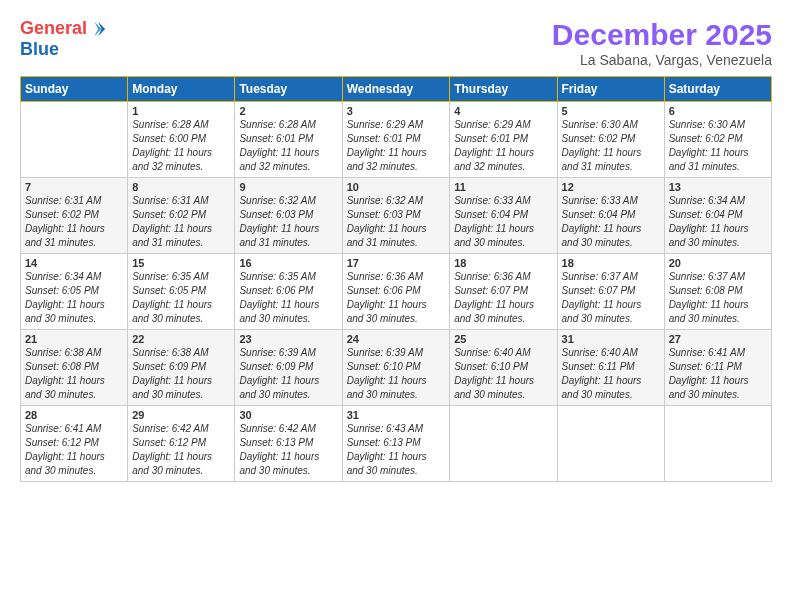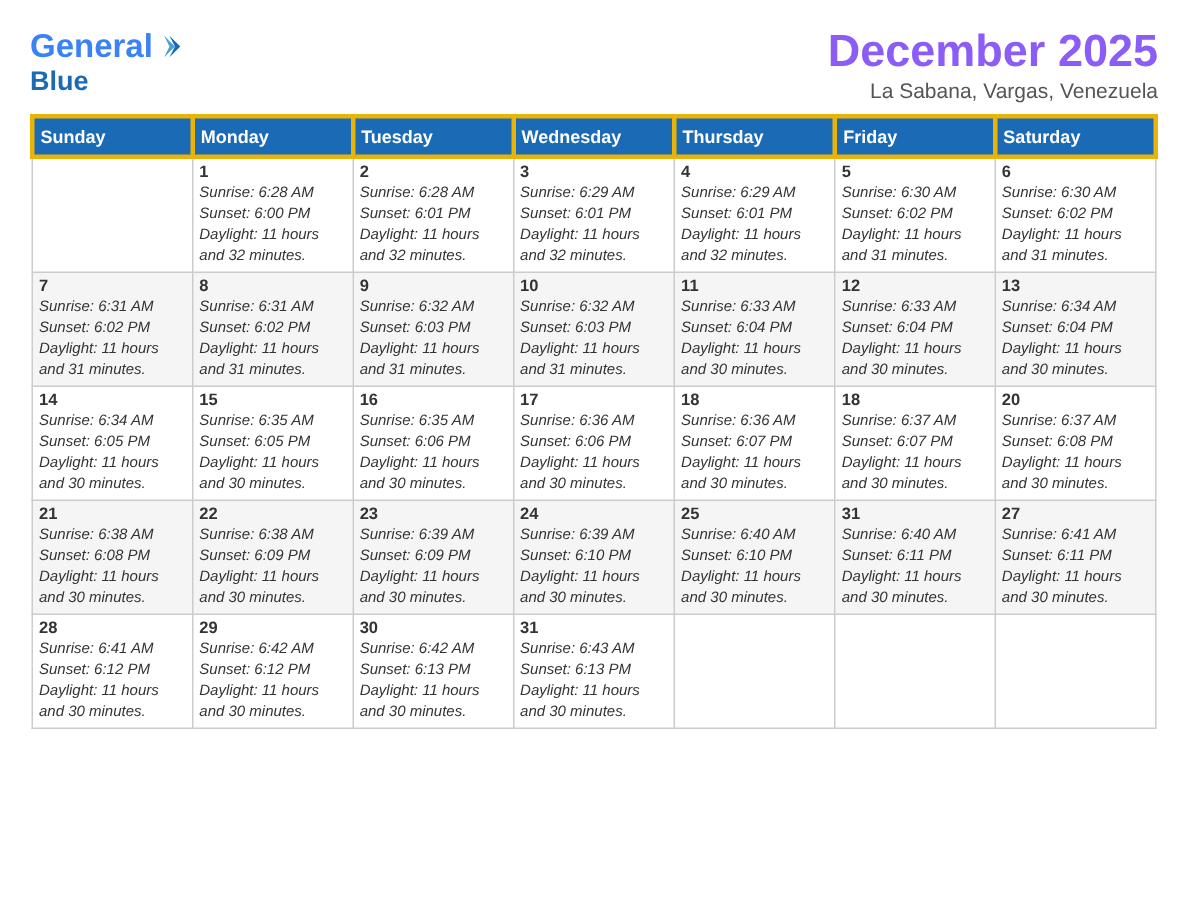--- a/index.html
+++ b/index.html
@@ -25,23 +25,23 @@
     .logo {
       display: flex;
       flex-direction: column;
       align-items: flex-start;
     }
     .logo-text {
       display: flex;
       align-items: center;
     }
     .logo-general {
-      font-size: 22px;
-      font-weight: bold;
-      color: #3b82f6;
+      font-size: 18px;
+      font-weight: bold;
+      color: #ef4444;
     }
     .logo-icon {
       width: 18px;
       height: 18px;
       margin-left: 2px;
     }
     .logo-blue-line {
       font-size: 18px;
       font-weight: bold;
       color: #1a6ab5;
@@ -64,21 +64,21 @@
       border-collapse: collapse;
       border: 1px solid #ccc;
     }
     .calendar th {
       background-color: #1a6ab5;
       color: #fff;
       font-size: 12px;
       font-weight: bold;
       padding: 5px 4px;
       text-align: left;
-      border: 3px solid #eab308;
+      border: 1px solid #eab308;
     }
     .calendar td {
       vertical-align: top;
       border: 1px solid #ccc;
       padding: 3px 4px;
       width: 108px;
       background: #fff;
       min-height: 70px;
     }
     .calendar tr:nth-child(even) td {

